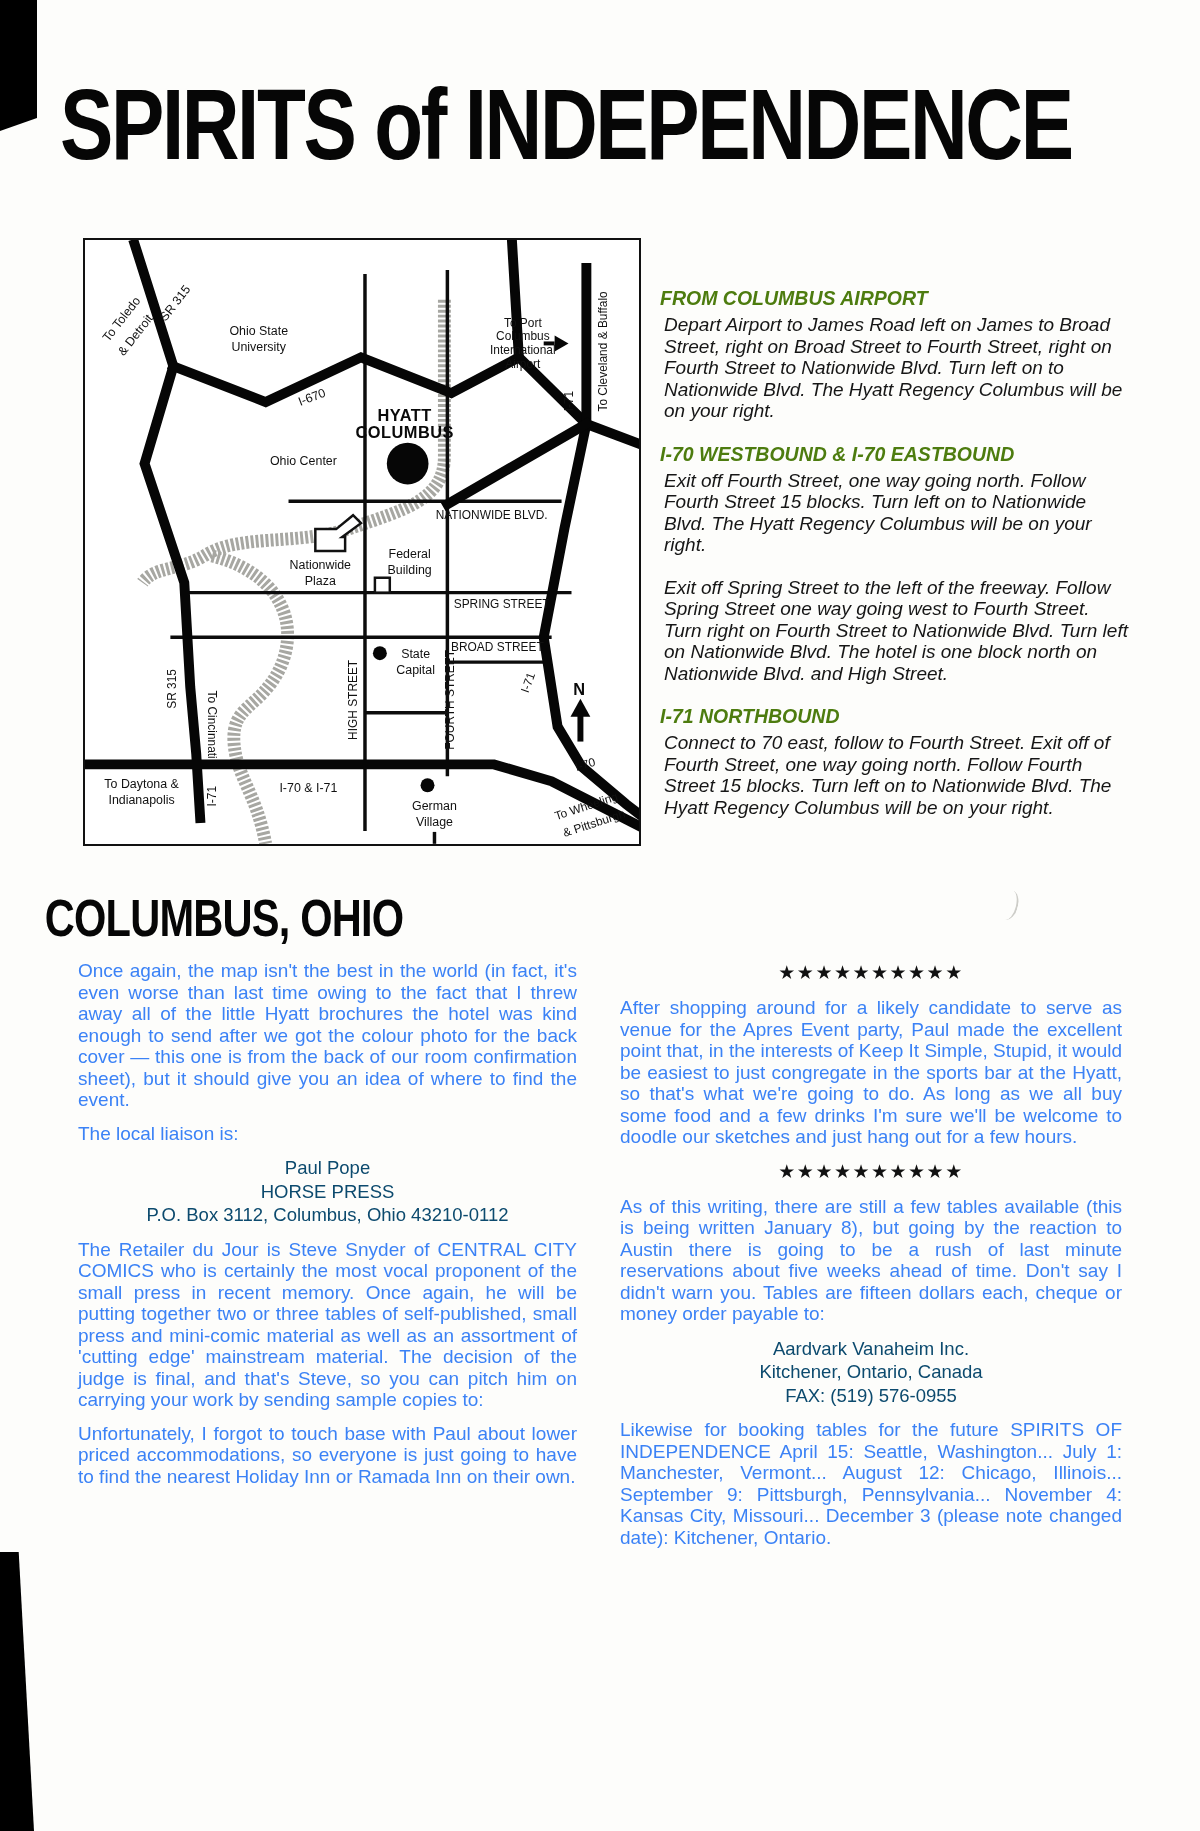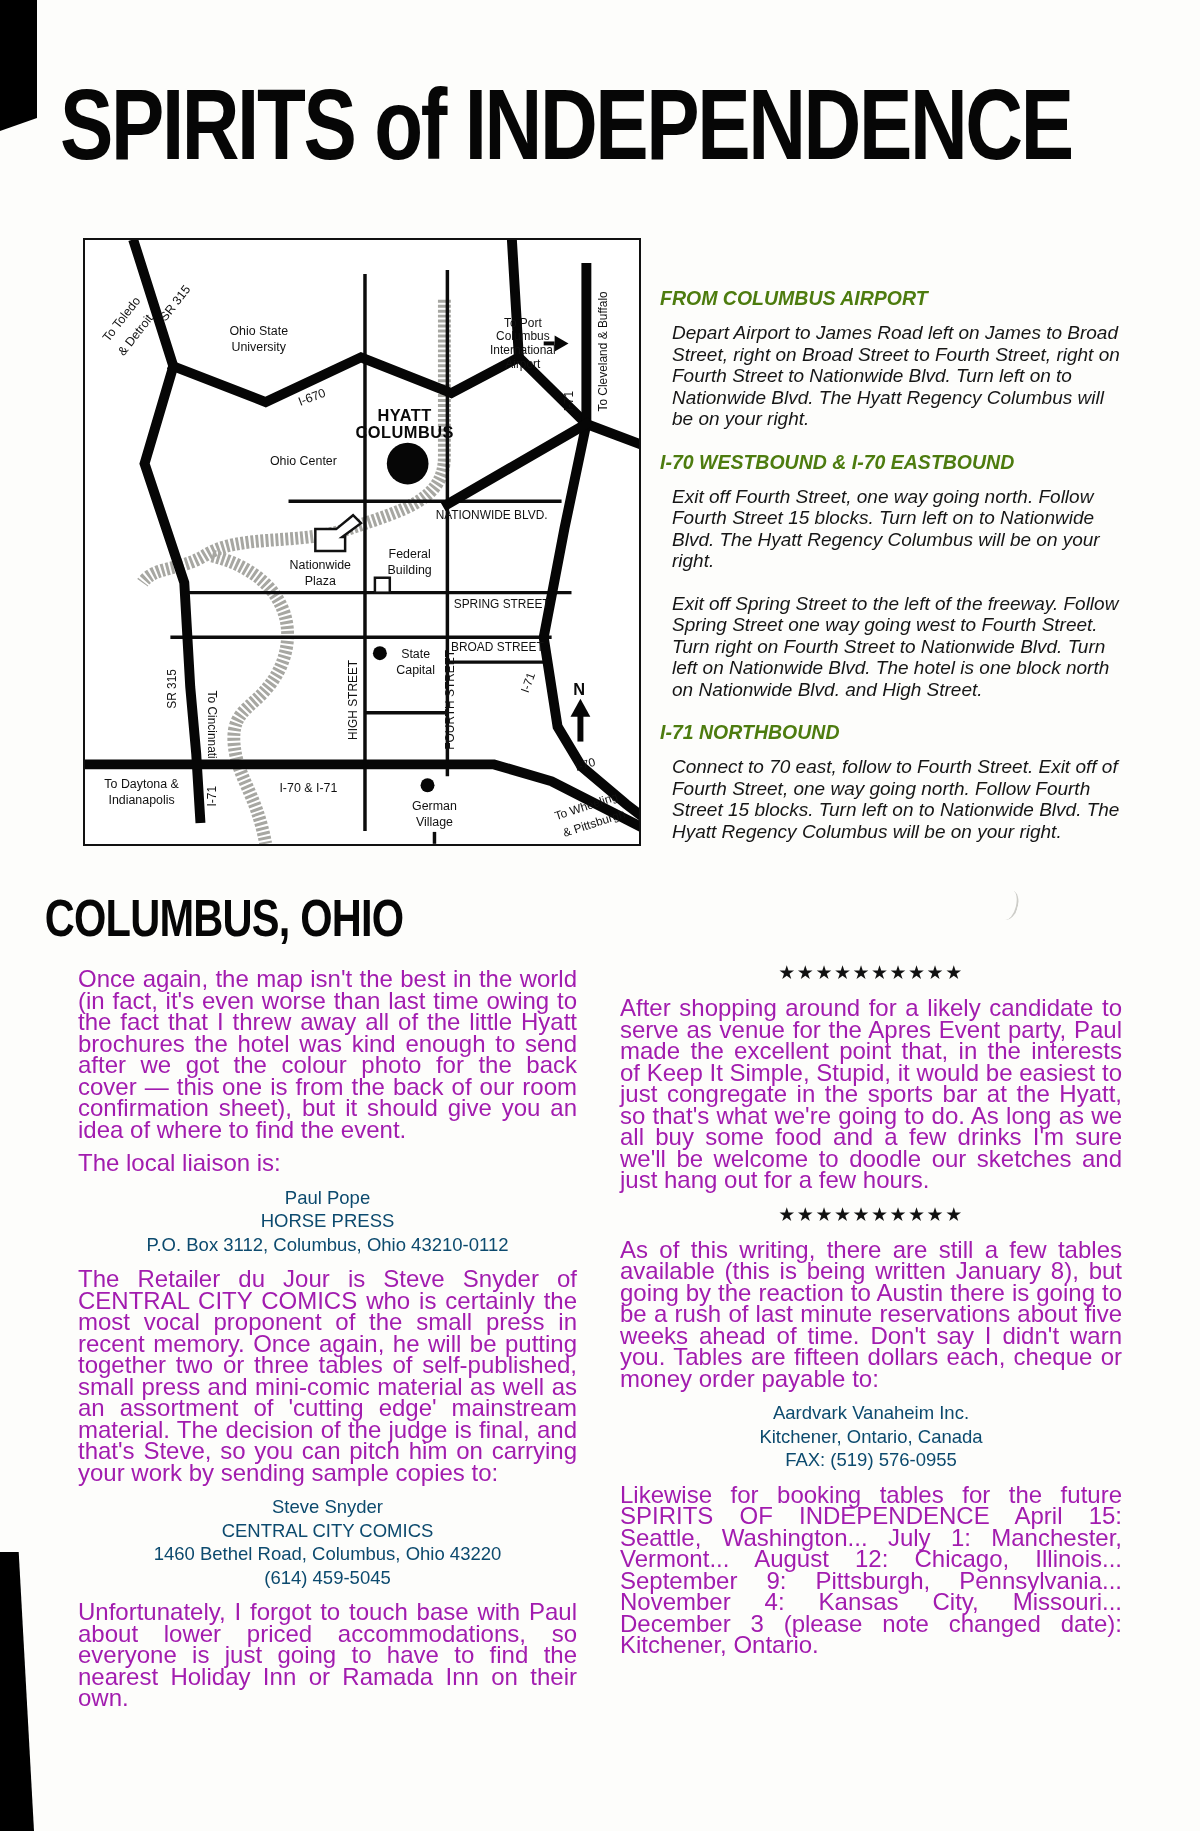--- a/index.html
+++ b/index.html
@@ -22,29 +22,29 @@
   .map-wrap{position:absolute;left:83px;top:238px;width:558px;height:608px;
     border:2.5px solid #111;background:#fff;box-sizing:border-box;}
   .map-wrap svg{display:block;width:100%;height:100%;}
   .ml{font-size:12.5px;fill:#111;}
   .mls{font-size:12px;fill:#111;}
   .mlb{font-size:16.5px;font-weight:bold;fill:#0a0a0a;letter-spacing:.5px;}
   
   .directions{position:absolute;left:660px;top:287px;width:474px;}
   .dir-section{margin:0 0 21px 0;}
   .dir-head{font-weight:bold;font-style:italic;font-size:19.5px;margin:0 0 3px 0;color:#4d7c0f;}
-  .dir-body{font-style:italic;font-size:19px;line-height:21.5px;margin:12px;color:#161616;}
+  .dir-body{font-style:italic;font-size:19px;line-height:21.5px;margin:4px;color:#161616;}
   
   .section-heading{position:absolute;left:0;top:892px;width:1200px;}
   .section-heading span{display:inline-block;font-size:52px;font-weight:bold;line-height:1;
     letter-spacing:-1px;transform:scaleX(.80);transform-origin:center top;color:#060606;}
   
   .col-left{position:absolute;left:78px;top:960px;width:499px;}
   .col-right{position:absolute;left:620px;top:960px;width:502px;}
-  .bp{font-size:24px;line-height:21.5px;text-align:justify;margin:8px 0 12px 0;color:#a21caf;}
+  .bp{font-size:19px;line-height:21.5px;text-align:justify;margin:0 0 12px 0;color:#3b82f6;}
   .lead{text-align:left;}
   .addr{font-size:18.5px;line-height:23.5px;text-align:center;margin:0 0 12px 0;color:#0c4a6e;}
   .stars{text-align:center;font-size:19px;letter-spacing:1.5px;margin:1px 0 13px 0;color:#111;}
 </style>
 </head>
 <body>
 
 <div class="scan-bar-top"></div>
 <div class="scan-bar-bottom"></div>
 <div class="scan-curve"></div>
@@ -163,26 +163,20 @@
 
 <div class="col-left">
   <p class="bp">Once again, the map isn't the best in the world (in fact, it's even worse than last time owing to the fact that I threw away all of the little Hyatt brochures the hotel was kind enough to send after we got the colour photo for the back cover — this one is from the back of our room confirmation sheet), but it should give you an idea of where to find the event.</p>
   <p class="bp lead">The local liaison is:</p>
   <div class="addr">
     <div>Paul Pope</div>
     <div>HORSE PRESS</div>
     <div>P.O. Box 3112, Columbus, Ohio  43210-0112</div>
   </div>
   <p class="bp">The Retailer du Jour is Steve Snyder of CENTRAL CITY COMICS who is certainly the most vocal proponent of the small press in recent memory. Once again, he will be putting together two or three tables of self-published, small press and mini-comic material as well as an assortment of 'cutting edge' mainstream material. The decision of the judge is final, and that's Steve, so you can pitch him on carrying your work by sending sample copies to:</p>
-  <div class="addr">
-    <div>Steve Snyder</div>
-    <div>CENTRAL CITY COMICS</div>
-    <div>1460 Bethel Road, Columbus, Ohio  43220</div>
-    <div>(614) 459-5045</div>
-  </div>
   <p class="bp">Unfortunately, I forgot to touch base with Paul about lower priced accommodations, so everyone is just going to have to find the nearest Holiday Inn or Ramada Inn on their own.</p>
 </div>
 
 <div class="col-right">
   <div class="stars">★★★★★★★★★★</div>
   <p class="bp">After shopping around for a likely candidate to serve as venue for the Apres Event party, Paul made the excellent point that, in the interests of Keep It Simple, Stupid, it would be easiest to just congregate in the sports bar at the Hyatt, so that's what we're going to do. As long as we all buy some food and a few drinks I'm sure we'll be welcome to doodle our sketches and just hang out for a few hours.</p>
   <div class="stars">★★★★★★★★★★</div>
   <p class="bp">As of this writing, there are still a few tables available (this is being written January 8), but going by the reaction to Austin there is going to be a rush of last minute reservations about five weeks ahead of time. Don't say I didn't warn you. Tables are fifteen dollars each, cheque or money order payable to:</p>
   <div class="addr">
     <div>Aardvark Vanaheim Inc.</div>

